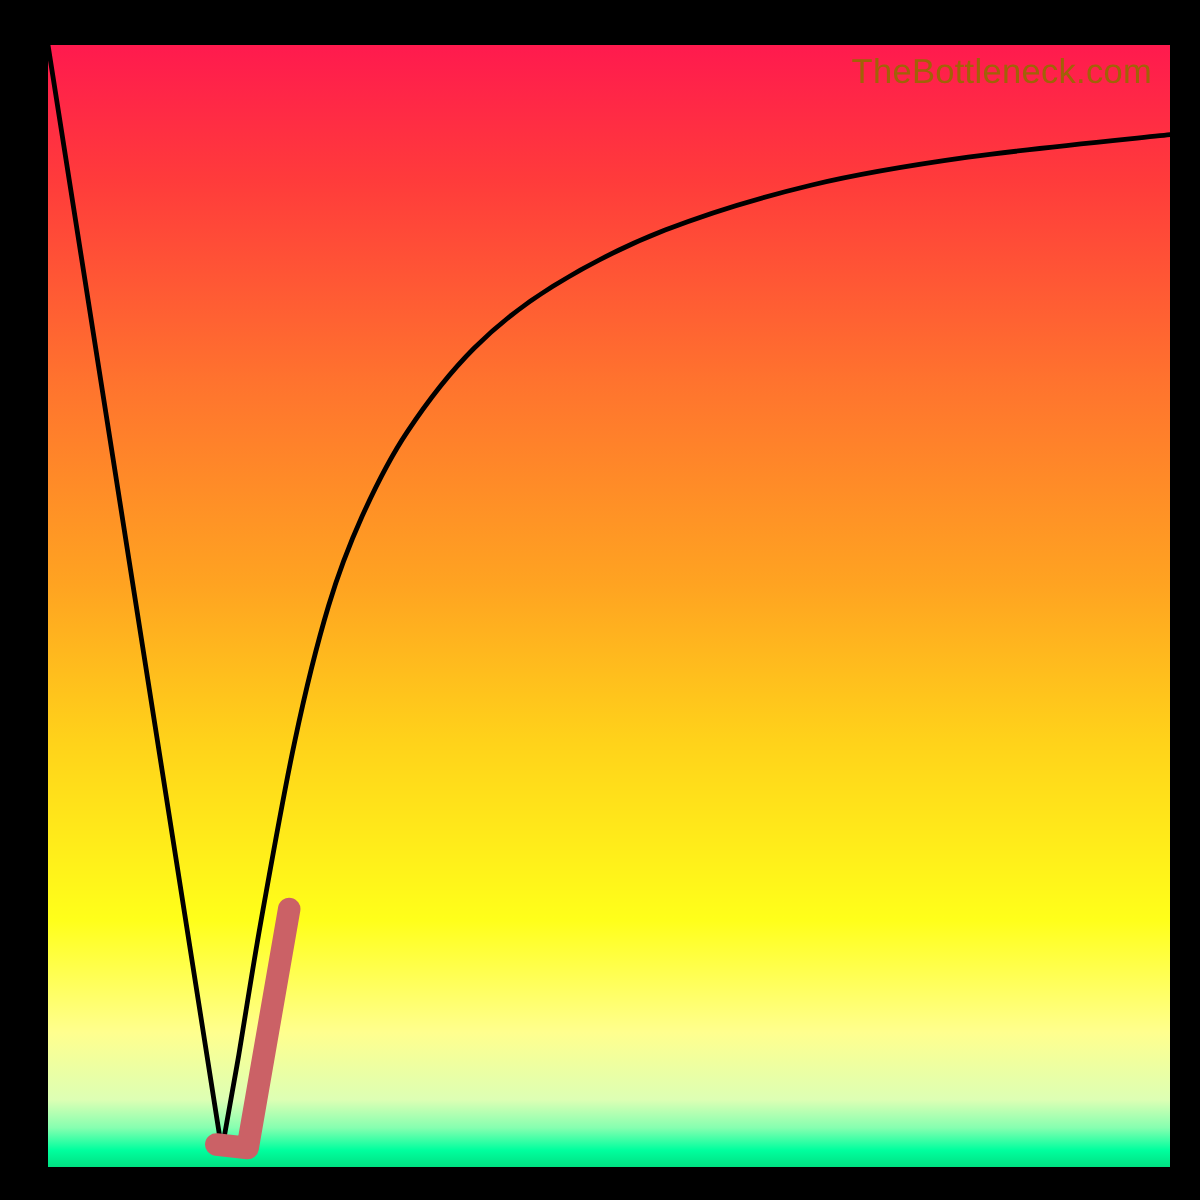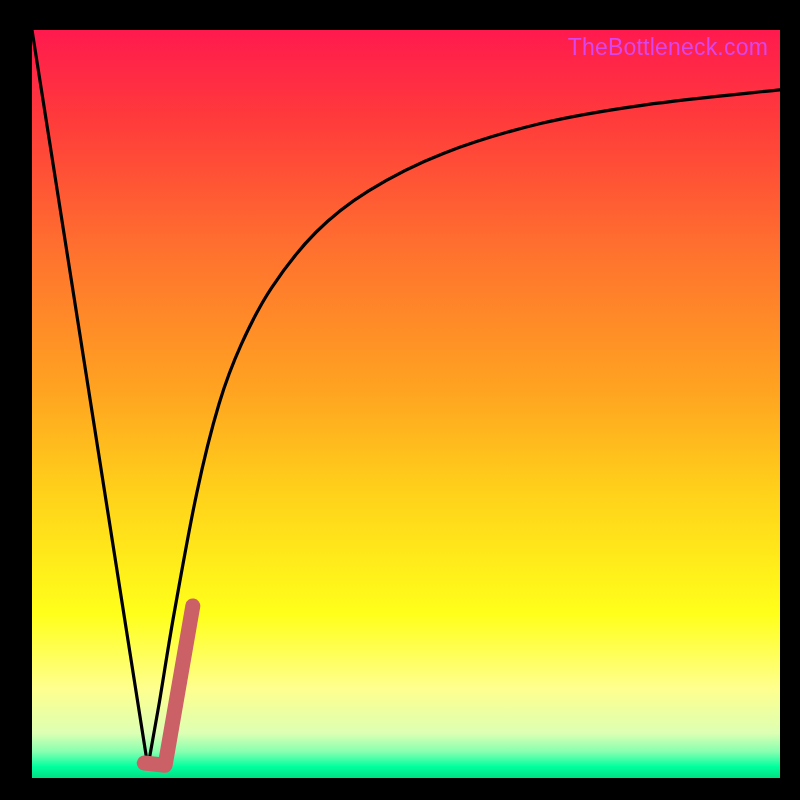--- a/index.html
+++ b/index.html
@@ -26,21 +26,21 @@
     overflow: hidden;
   }
   .gradient {
     position: absolute;
     inset: 0;
   }
   .watermark {
     position: absolute;
     top: 4px;
     right: 12px;
-    color: #d946ef;
+    color: #a16207;
     font-size: 23px;
     font-weight: 400;
     letter-spacing: 0.2px;
   }
   svg.curves {
     position: absolute;
     inset: 0;
   }
 </style>
 </head>

